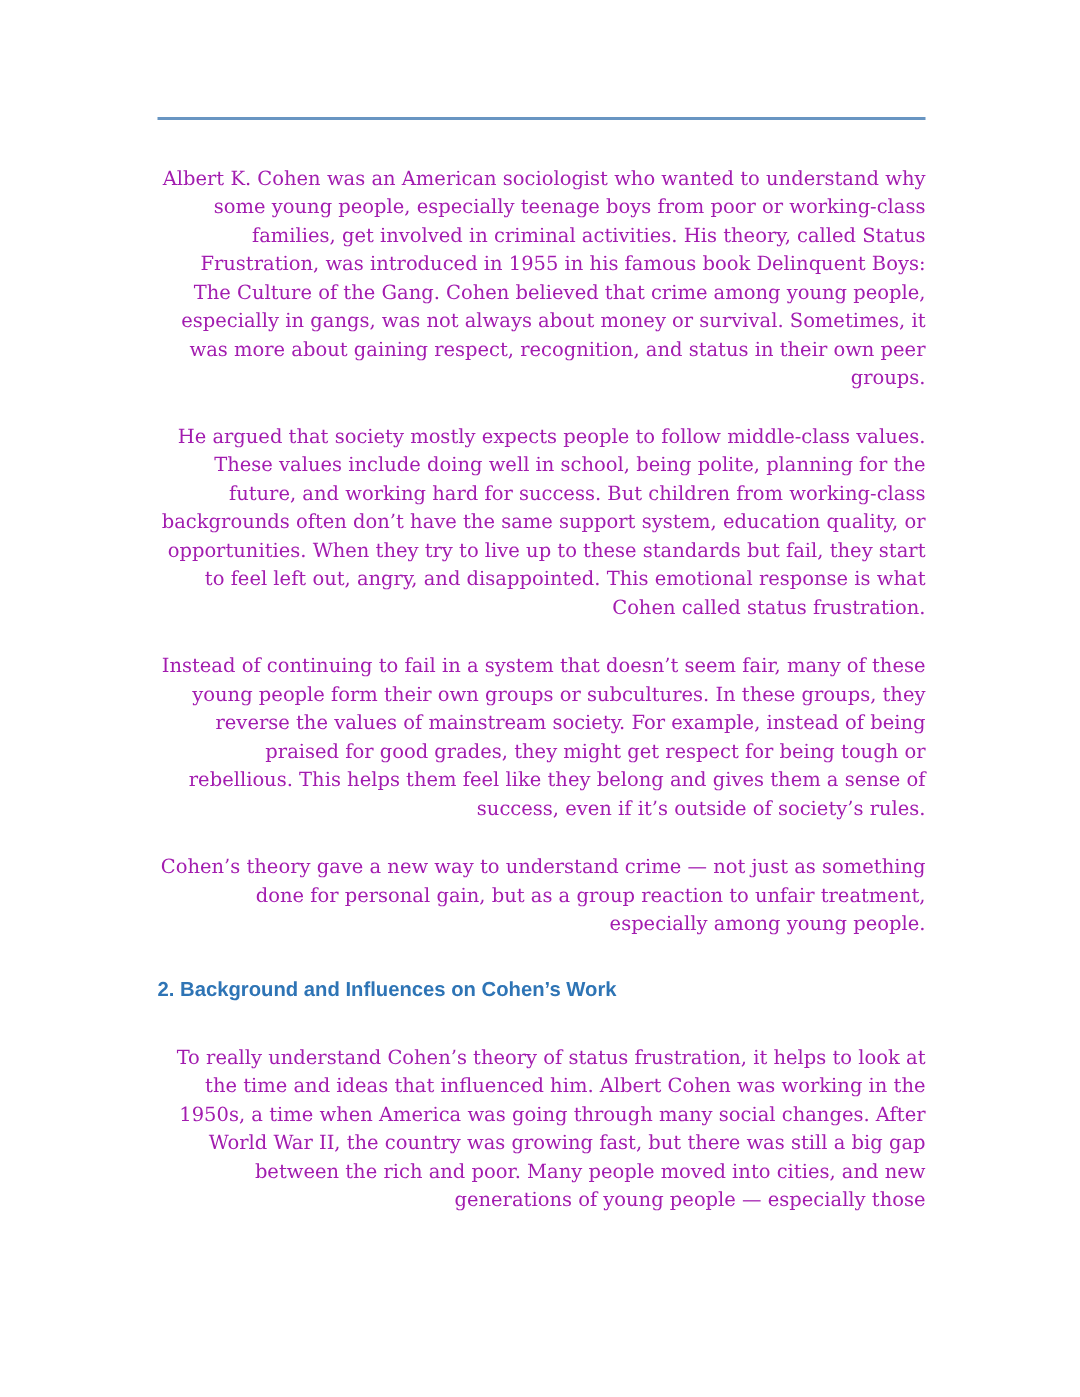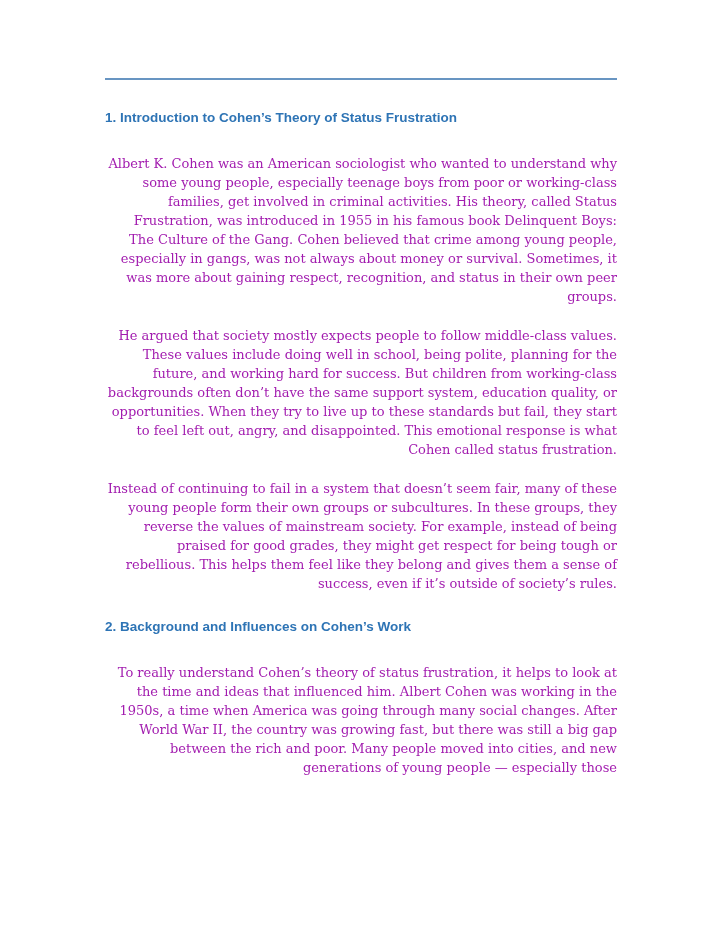--- a/index.html
+++ b/index.html
@@ -49,24 +49,24 @@
 </style>
 </head>
 <body>
 
 <div class="page">
   <div class="content">
 
     <div class="title-divider"></div>
 
     <div class="section">
-      <h2 class="section-heading">1. Introduction to Cohen’s Theory of Status Frustration</h2>
       <p>Albert K. Cohen was an American sociologist who wanted to understand why some young people, especially teenage boys from poor or working-class families, get involved in criminal activities. His theory, called Status Frustration, was introduced in 1955 in his famous book Delinquent Boys: The Culture of the Gang. Cohen believed that crime among young people, especially in gangs, was not always about money or survival. Sometimes, it was more about gaining respect, recognition, and status in their own peer groups.</p>
       <p>He argued that society mostly expects people to follow middle-class values. These values include doing well in school, being polite, planning for the future, and working hard for success. But children from working-class backgrounds often don’t have the same support system, education quality, or opportunities. When they try to live up to these standards but fail, they start to feel left out, angry, and disappointed. This emotional response is what Cohen called status frustration.</p>
       <p>Instead of continuing to fail in a system that doesn’t seem fair, many of these young people form their own groups or subcultures. In these groups, they reverse the values of mainstream society. For example, instead of being praised for good grades, they might get respect for being tough or rebellious. This helps them feel like they belong and gives them a sense of success, even if it’s outside of society’s rules.</p>
+      <p>Cohen’s theory gave a new way to understand crime — not just as something done for personal gain, but as a group reaction to unfair treatment, especially among young people.</p>
     </div>
 
     <div class="section">
       <h2 class="section-heading">2. Background and Influences on Cohen’s Work</h2>
       <p>To really understand Cohen’s theory of status frustration, it helps to look at the time and ideas that influenced him. Albert Cohen was working in the 1950s, a time when America was going through many social changes. After World War II, the country was growing fast, but there was still a big gap between the rich and poor. Many people moved into cities, and new generations of young people — especially those</p>
     </div>
 
   </div>
 </div>
 

